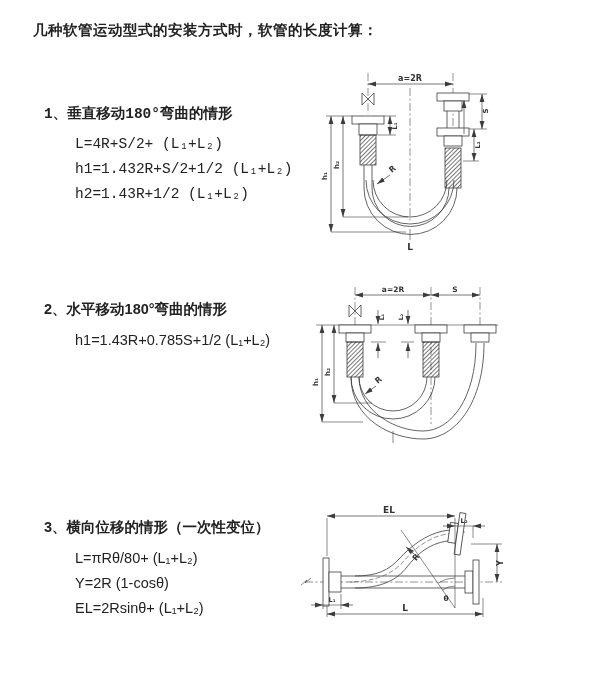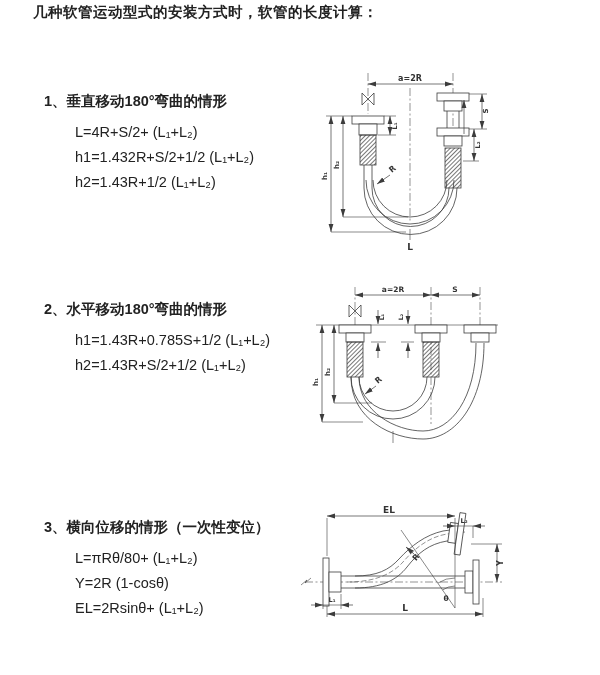--- a/index.html
+++ b/index.html
@@ -2,25 +2,25 @@
 <html><head>
 <meta charset="utf-8">
 <style>
   html,body{margin:0;padding:0;}
   body{
     width:600px;height:675px;background:#ffffff;position:relative;
     font-family:"Liberation Sans","DejaVu Sans",sans-serif;color:#222;
     overflow:hidden;
   }
   .page-title{
-    position:absolute;left:33px;top:3px;font-size:14.5px;font-weight:bold;
+    position:absolute;left:33px;top:21px;font-size:14.5px;font-weight:bold;
     letter-spacing:.5px;white-space:nowrap;
   }
   .section{position:absolute;left:44px;}
-  .sec1{top:92px;} .sec2{top:300px;} .sec3{top:518px;}
+  .sec1{top:104px;font-family:Liberation Mono, monospace;} .sec2{top:300px;} .sec3{top:518px;}
   .sec-heading{font-size:14.5px;font-weight:bold;margin:0 0 9px 0;white-space:nowrap;}
   .formula{font-size:14.5px;line-height:25px;margin-left:31px;white-space:nowrap;}
   .diag{position:absolute;font-weight:bold;}
   .d1{left:312px;top:68px;}
   .d2{left:308px;top:282px;}
   .d3{left:297px;top:502px;text-align:right;}
   svg{display:block;}
   svg text{fill:#333;font-family:"DejaVu Sans","Liberation Sans",sans-serif;}
   .ln{stroke:#3c3c3c;stroke-width:.8;fill:none;}
   .thin{stroke:#3c3c3c;stroke-width:.6;fill:none;}
@@ -53,21 +53,20 @@
 <div class="section sec1">
   <div class="sec-heading">1、垂直移动180°弯曲的情形</div>
   <div class="formula">L=4R+S/2+ (L₁+L₂)</div>
   <div class="formula">h1=1.432R+S/2+1/2 (L₁+L₂)</div>
   <div class="formula">h2=1.43R+1/2 (L₁+L₂)</div>
 </div>
 
 <div class="section sec2">
   <div class="sec-heading">2、水平移动180°弯曲的情形</div>
   <div class="formula">h1=1.43R+0.785S+1/2 (L₁+L₂)</div>
-  <div class="formula">h2=1.43R+S/2+1/2 (L₁+L₂)</div>
 </div>
 
 <div class="section sec3">
   <div class="sec-heading">3、横向位移的情形（一次性变位）</div>
   <div class="formula">L=πRθ/80+ (L₁+L₂)</div>
   <div class="formula">Y=2R (1-cosθ)</div>
   <div class="formula">EL=2Rsinθ+ (L₁+L₂)</div>
 </div>
 
 <div class="diag d1">

